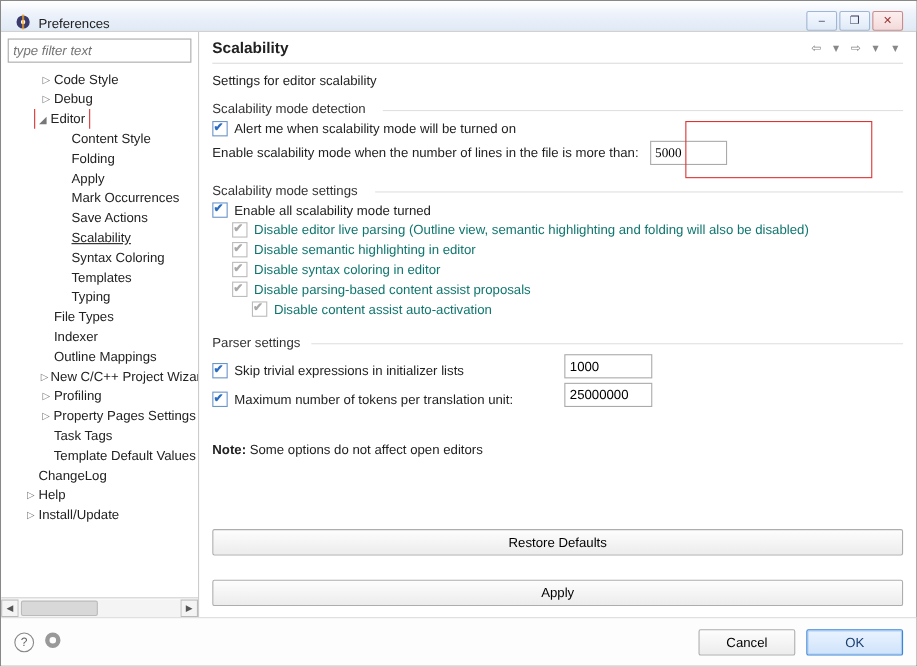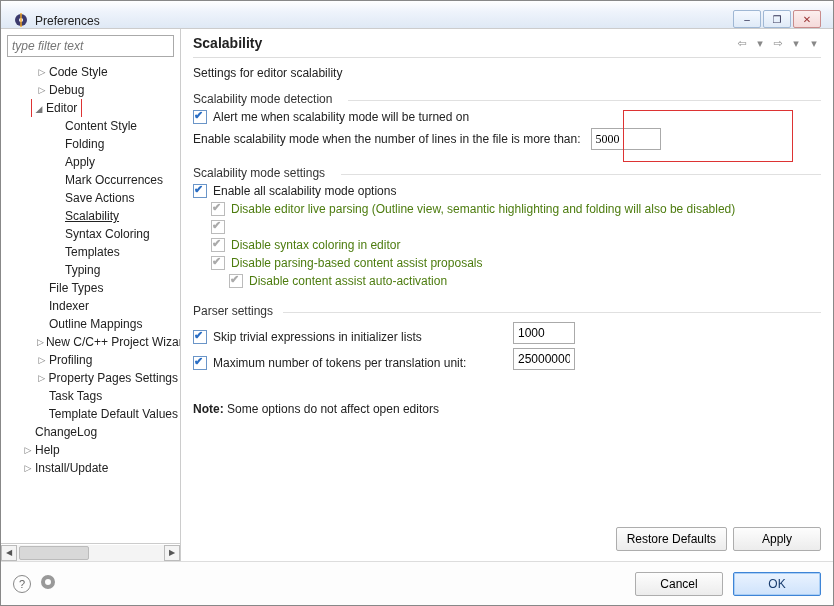--- a/index.html
+++ b/index.html
@@ -36,35 +36,35 @@
   .navicons .arr { width:14px; height:14px; display:inline-flex; align-items:center; justify-content:center; color:#888; font-size:11px; cursor:pointer; }
   .sub { margin-bottom:12px; }
   .group-title { color:#333; margin-bottom:4px; }
   .row { display:flex; align-items:center; margin: 4px 0; }
   .row.indent { padding-left: 18px; }
   .row.indent2 { padding-left: 36px; }
   .cb { width:14px; height:14px; margin-right:6px; appearance:none; border:1px solid #6a95c8; background:#fff; position:relative; display:inline-block; cursor:pointer; }
   .cb:checked::after { content:"✔"; position:absolute; top:-2px; left:0px; font-size:11px; color:#2a6ec4; font-weight:bold; }
   .cb:disabled { border-color:#bbb; }
   .cb:disabled:checked::after { color:#aaa; }
-  .disabled-text { color:#4d7c0f; }
+  .disabled-text { color:#0f766e; }
   .txt-input { height:22px; border:1px solid #aaa; padding:2px 4px; font-size:12px; }
   .redbox-overlay { position:absolute; border:1px solid #d33; pointer-events:none; }
   .note { margin-top: 28px; }
   .note b { font-weight:bold; }
-  .btnrow { margin-top:auto; display:flex; justify-content:flex-end; gap:6px; padding-top:10px; }
+  .btnrow { margin-top:auto; display:flex; justify-content:flex-end; gap:22px; padding-top:10px;flex-direction:column; }
   .btn { min-width:88px; height:24px; border:1px solid #adadad; background:linear-gradient(#fdfdfd,#ececec); border-radius:2px; font-size:12px; cursor:pointer; padding:0 10px; }
   .footer { height:44px; border-top:1px solid #ddd; display:flex; align-items:center; padding:0 12px; gap:10px; background:#fdfdfd; }
   .footer .left-icons { display:flex; gap:10px; flex:1; }
   .circle-icon { width:18px; height:18px; border:1.5px solid #888; border-radius:50%; display:inline-flex; align-items:center; justify-content:center; font-size:11px; color:#666; cursor:pointer; }
   .btn.primary { border:1px solid #3e84d6; background:linear-gradient(#eaf3ff,#cfe3fb); color:#1a3e70; box-shadow:0 0 0 1px #a9cef5 inset; }
   .parser-row { display:flex; align-items:flex-end; margin:4px 0; }
   .parser-row .lbl-with-cb { display:flex; align-items:center; }
   .parser-row .lbl-with-cb .ptxt { margin-right: 8px; }
-  .parser-row .txt-input { width:62px; }
+  .parser-row .txt-input { width:80px; }
   .group-title.with-line { position:relative; }
   .group-title.with-line::after { content:""; position:absolute; left: var(--tlen,0); right:0; top:60%; height:1px; background:#e0e0e0; }
 </style>
 </head>
 <body>
 
 <div class="window">
   <div class="titlebar">
     <span class="ticon">
       <svg width="14" height="14" viewBox="0 0 14 14">
@@ -217,28 +217,29 @@
         </div>
         <div class="redbox-overlay" style="left:430px; top:18px; width:170px; height:52px;"></div>
       </div>
 
       <div style="height:12px"></div>
 
       <div>
         <div class="group-title with-line" style="--tlen:148px">Scalability mode settings</div>
         <div class="row">
           <input type="checkbox" class="cb" checked="" style="">
-          <span>Enable all scalability mode options</span>
+          <span>Enable all scalability mode turned</span>
         </div>
         <div class="row indent">
           <input type="checkbox" class="cb" checked="" disabled="" style="">
           <span class="disabled-text">Disable editor live parsing (Outline view, semantic highlighting and folding will also be disabled)</span>
         </div>
         <div class="row indent">
           <input type="checkbox" class="cb" checked="" disabled="" style="">
+          <span class="disabled-text">Disable semantic highlighting in editor</span>
         </div>
         <div class="row indent">
           <input type="checkbox" class="cb" checked="" disabled="" style="">
           <span class="disabled-text">Disable syntax coloring in editor</span>
         </div>
         <div class="row indent">
           <input type="checkbox" class="cb" checked="" disabled="" style="">
           <span class="disabled-text">Disable parsing-based content assist proposals</span>
         </div>
         <div class="row indent2">

